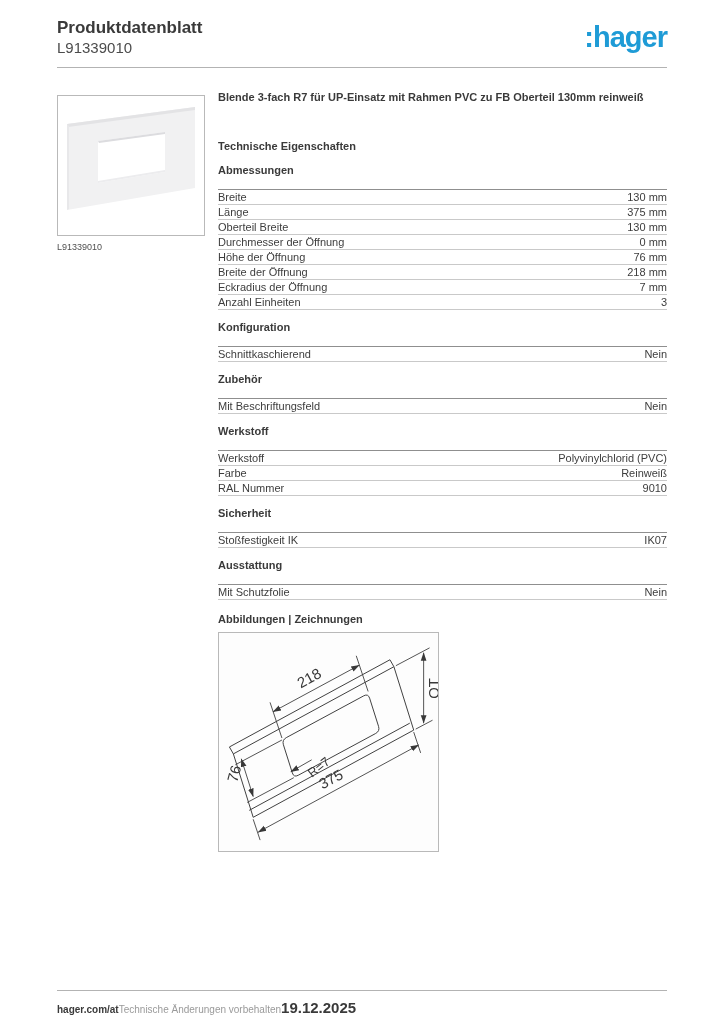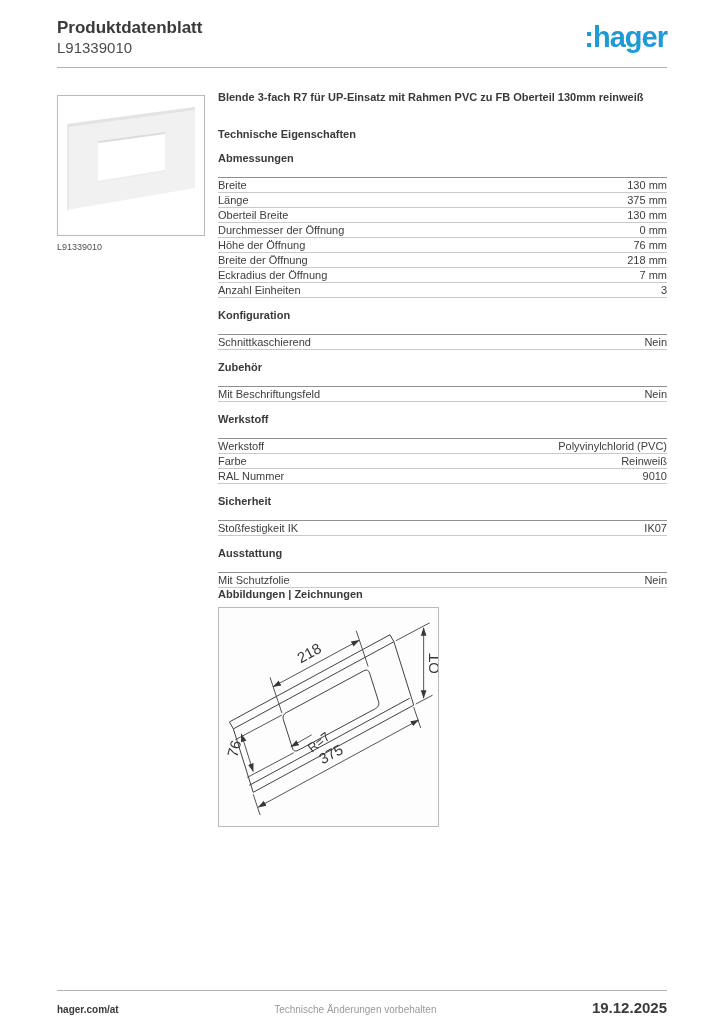--- a/index.html
+++ b/index.html
@@ -31,53 +31,53 @@
     border: 1px solid #b9b9b9; background: #fff;
   }
   .photo-caption {
     position: absolute; left: 57px; top: 242px;
     font-size: 9px; color: #4f4f4f;
   }
 
   
   .main { position: absolute; left: 218px; right: 57px; top: 90px; }
   .description { font-size: 11px; font-weight: bold; color: #3a3a3a; line-height: 14px; }
-  .tech-title { font-size: 11px; font-weight: bold; color: #3a3a3a; margin-top: 24px; line-height: 13px; }
+  .tech-title { font-size: 11px; font-weight: bold; color: #3a3a3a; margin-top: 36px; line-height: 13px; }
 
   .section { margin-top: 11px; }
   .section-title {
     font-size: 11px; font-weight: bold; color: #3a3a3a;
     line-height: 13px; padding-bottom: 12px;
     border-bottom: 1px solid #8f8f8f;
   }
   .spec-row {
     display: flex; justify-content: space-between; align-items: baseline;
     font-size: 11px; line-height: 13px;
     padding: 1px 0 0 0; height: 15px;
     border-bottom: 1px solid #c9c9c9;
     color: #3d3d3d;
   }
   .spec-label { text-align: left; white-space: nowrap; }
   .spec-value { text-align: right; white-space: nowrap; }
 
-  .drawings-title { font-size: 11px; font-weight: bold; color: #3a3a3a; margin-top: 0; line-height: 13px; }
+  .drawings-title { font-size: 11px; font-weight: bold; color: #3a3a3a; margin-top: 13px; line-height: 13px; }
   .drawing-box {
     margin-top: 6px;
     width: 221px; height: 220px;
     border: 1px solid #b9b9b9; background: #fdfdfd;
   }
   .drawing-box svg { display: block; }
   .dim-text { font-family: "Liberation Sans", sans-serif; fill: #383838; }
 
   
   .footer {
     position: absolute; left: 57px; right: 57px; top: 990px;
     border-top: 1px solid #b3b3b3;
     padding-top: 8px;
-    display: flex; justify-content: space-between; align-items: baseline;
+    display: flex; align-items: baseline;
   }
   .footer-left { font-size: 10px; font-weight: bold; color: #3a3a3a; text-decoration: none; }
   .footer-center { font-size: 10px; color: #9a9a9a; }
   .footer-right { font-size: 15px; font-weight: bold; color: #3a3a3a; }
 </style>
 </head>
 <body>
 
 <div class="page">
 

